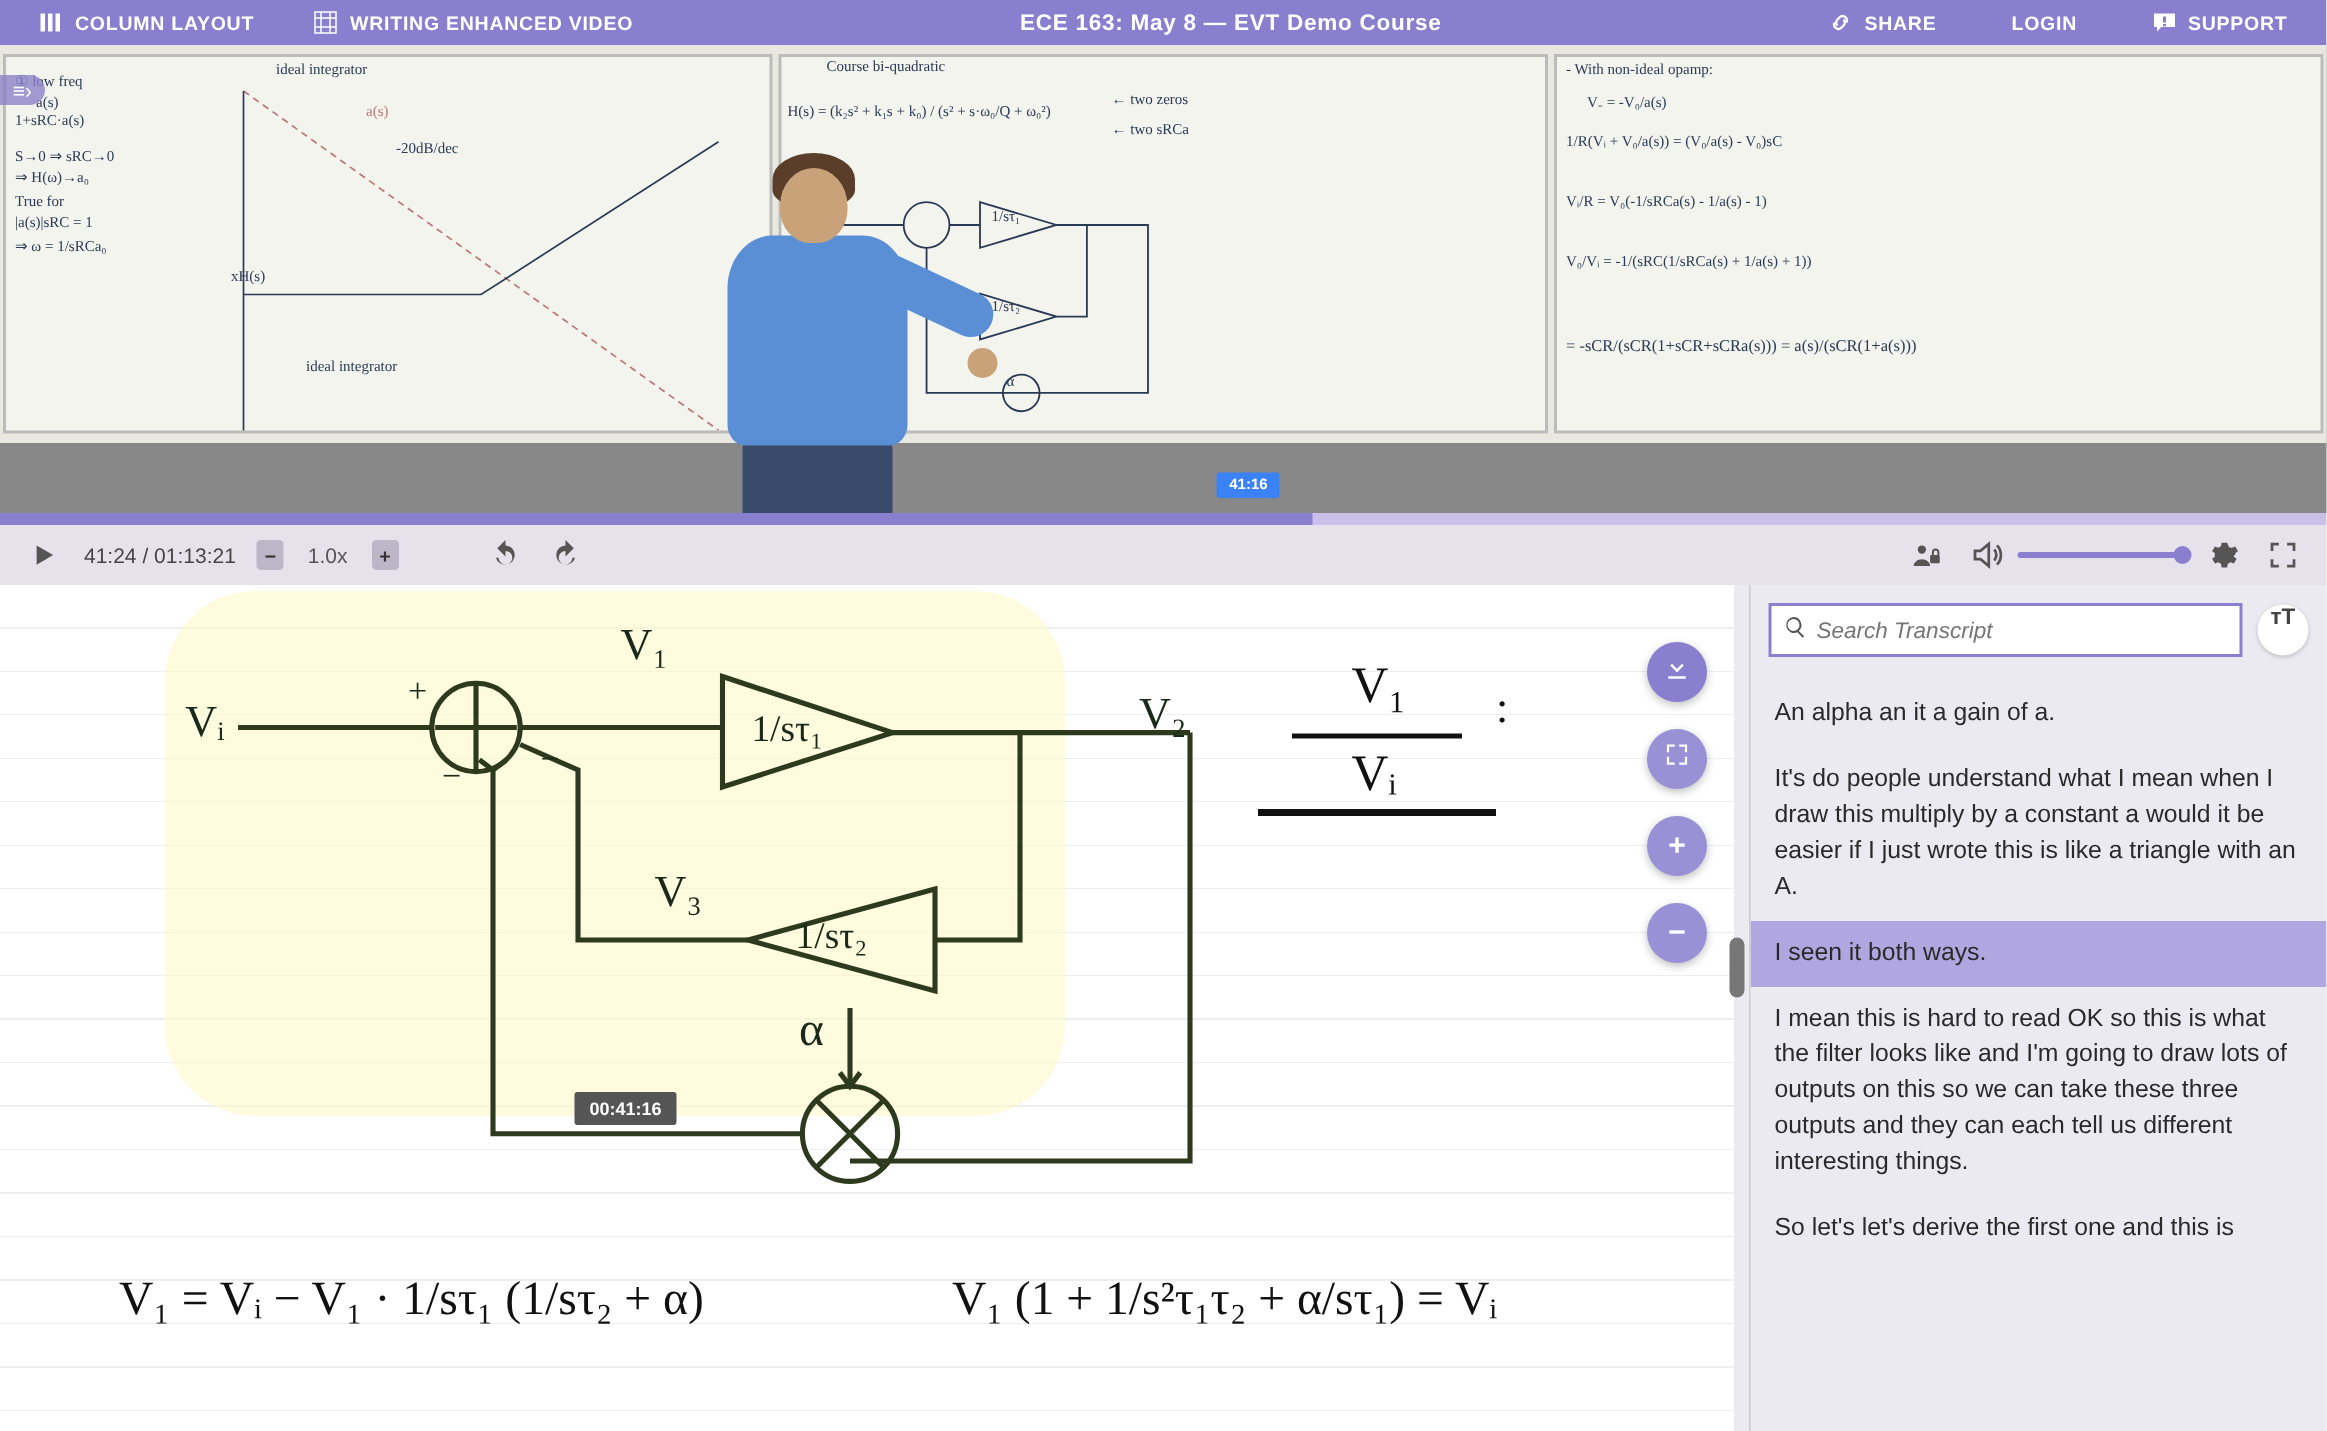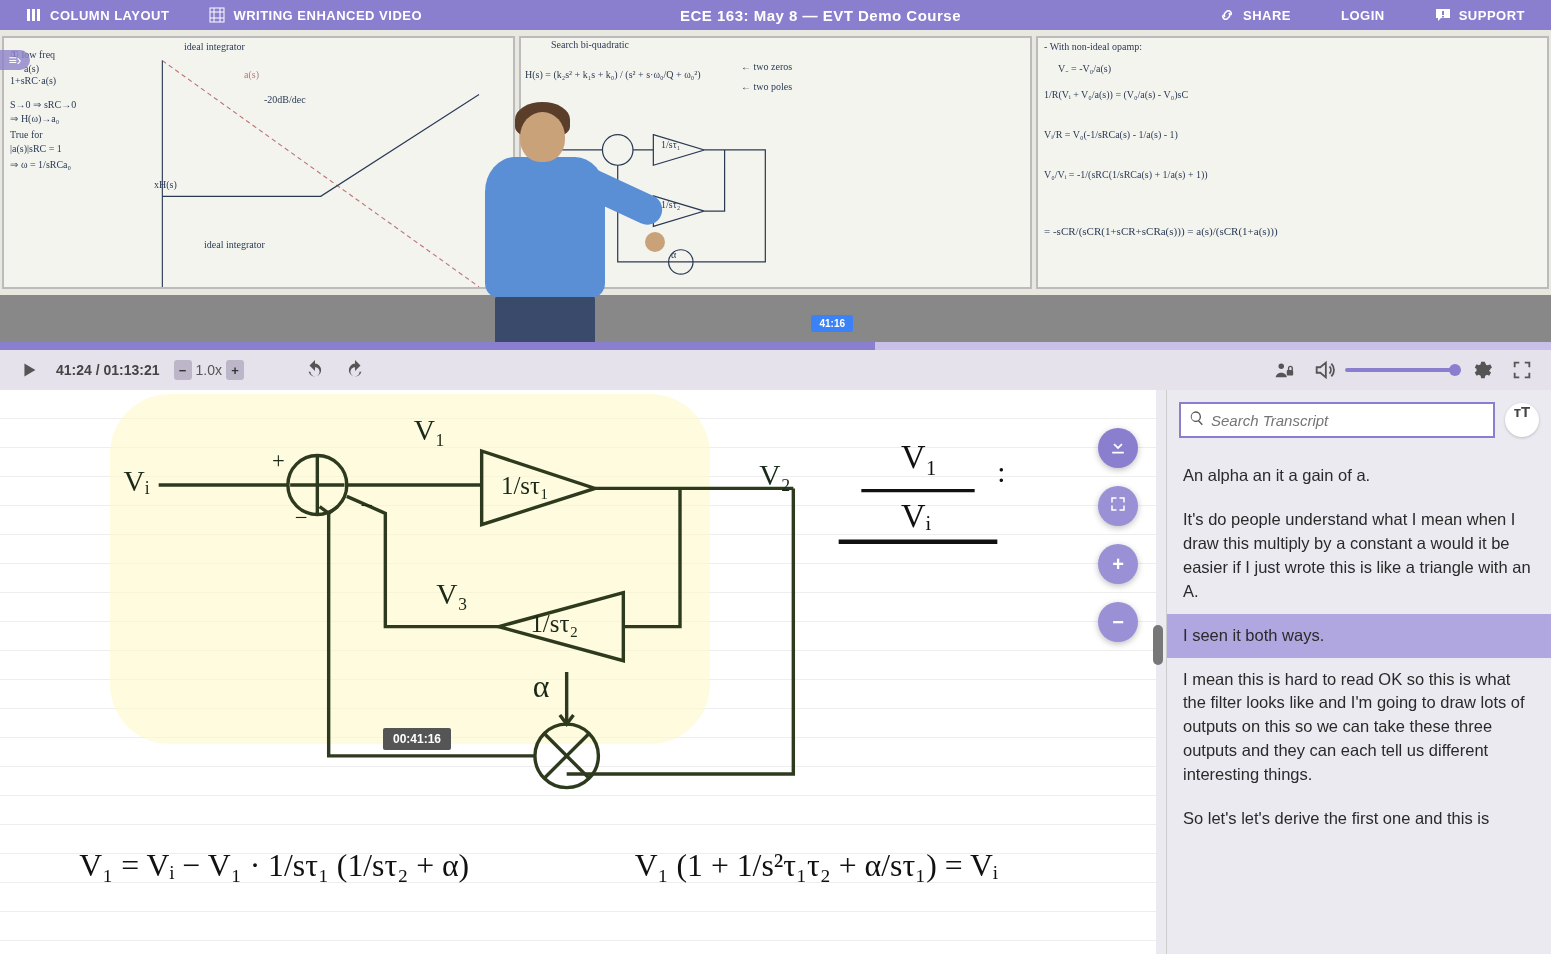--- a/index.html
+++ b/index.html
@@ -32,24 +32,24 @@
 
 
 .progress { height: 8px; background: #c8c0e8; position: relative; }
 .progress .filled { position: absolute; left: 0; top: 0; height: 100%; background: #8a7fcf; }
 
 
 .controls { height: 40px; background: #e6e2ec; display: flex; align-items: center; padding: 0 16px; gap: 14px; color: #555; font-size: 14px; }
 .controls .spacer { flex: 1; }
 .ctrl-btn { width: 26px; height: 26px; display: inline-flex; align-items: center; justify-content: center; cursor: pointer; color: #555; }
 .ctrl-btn svg { width: 22px; height: 22px; fill: #555; }
-.time-text { font-weight: 700; color: #444; }
+.time-text { font-weight: 400; color: #444; }
 .speed { display: inline-flex; align-items: center; gap: 0; }
 .speed .chip { background: #bdb6c8; color: #333; width: 18px; height: 20px; display: inline-flex; align-items: center; justify-content: center; border-radius: 3px; font-weight: 700; font-size: 13px; cursor: pointer; }
-.speed .val { padding: 0 4px; }
+.speed .val { padding: 0 16px; }
 .vol { display: inline-flex; align-items: center; gap: 8px; }
 .vol .track { width: 110px; height: 4px; background: #8a7fcf; border-radius: 2px; position: relative; }
 .vol .thumb { position: absolute; right: -6px; top: -4px; width: 12px; height: 12px; background: #8a7fcf; border-radius: 50%; }
 
 
 .lower { flex: 1; display: flex; min-height: 0; }
 .notes { flex: 1; background: #fff; position: relative; overflow: hidden; }
 .notes .lined { position: absolute; inset: 0; background-image: repeating-linear-gradient(#fff 0, #fff 28px, #eee 28px, #eee 29px); }
 .notes .highlight { position: absolute; left: 110px; top: 4px; width: 600px; height: 350px; background: #fff8c8; opacity: .6; border-radius: 60px; }
 .notes svg.diagram { position: absolute; inset: 0; width: 100%; height: 100%; }
@@ -148,24 +148,24 @@
           <div class="wb-txt" style="top:30px;left:240px;color:#b77">a(s)</div>
           <div class="wb-txt" style="top:2px;left:180px">ideal integrator</div>
           <div class="wb-txt" style="top:55px;left:260px">-20dB/dec</div>
           <svg style="position:absolute;inset:0" viewBox="0 0 450 250">
               <path d="M140 20 L420 220" stroke="#b77" stroke-width="1" stroke-dasharray="4 3" fill="none"></path>
               <path d="M140 140 L280 140 L420 50" stroke="#2a3a55" stroke-width="1" fill="none"></path>
               <path d="M140 20 L140 240 M140 240 L430 240" stroke="#2a3a55" stroke-width="1" fill="none"></path>
             </svg>
         </div>
         <div class="wb">
-          <div class="wb-txt" style="top:0;left:30px">Search    bi-quadratic</div>
+          <div class="wb-txt" style="top:0;left:30px">Course    bi-quadratic</div>
           <div class="wb-txt" style="top:30px;left:4px">H(s) = (k₂s² + k₁s + k₀) / (s² + s·ω₀/Q + ω₀²)</div>
           <div class="wb-txt" style="top:22px;left:220px">← two zeros</div>
-          <div class="wb-txt" style="top:42px;left:220px">← two poles</div>
+          <div class="wb-txt" style="top:42px;left:220px">← two sRCa</div>
           <div class="wb-txt" style="top:105px;left:6px">Vᵢ</div>
           <div class="wb-txt" style="top:100px;left:140px">1/sτ₁</div>
           <div class="wb-txt" style="top:160px;left:140px">1/sτ₂</div>
           <div class="wb-txt" style="top:210px;left:150px">α</div>
           <svg style="position:absolute;inset:0" viewBox="0 0 500 250">
               <path d="M15 110 L80 110 M80 110 a15 15 0 1 0 30 0 a15 15 0 1 0 -30 0 M110 110 L130 110 M130 95 L180 110 L130 125 Z M180 110 L240 110 L240 220 L95 220 L95 125 M130 155 L180 170 L130 185 Z M180 170 L200 170 L200 110 M145 220 a12 12 0 1 0 24 0 a12 12 0 1 0 -24 0" stroke="#2a3a55" stroke-width="1.2" fill="none"></path>
             </svg>
         </div>
         <div class="wb">
           <div class="wb-txt" style="top:2px;left:6px">- With non-ideal opamp:</div>

